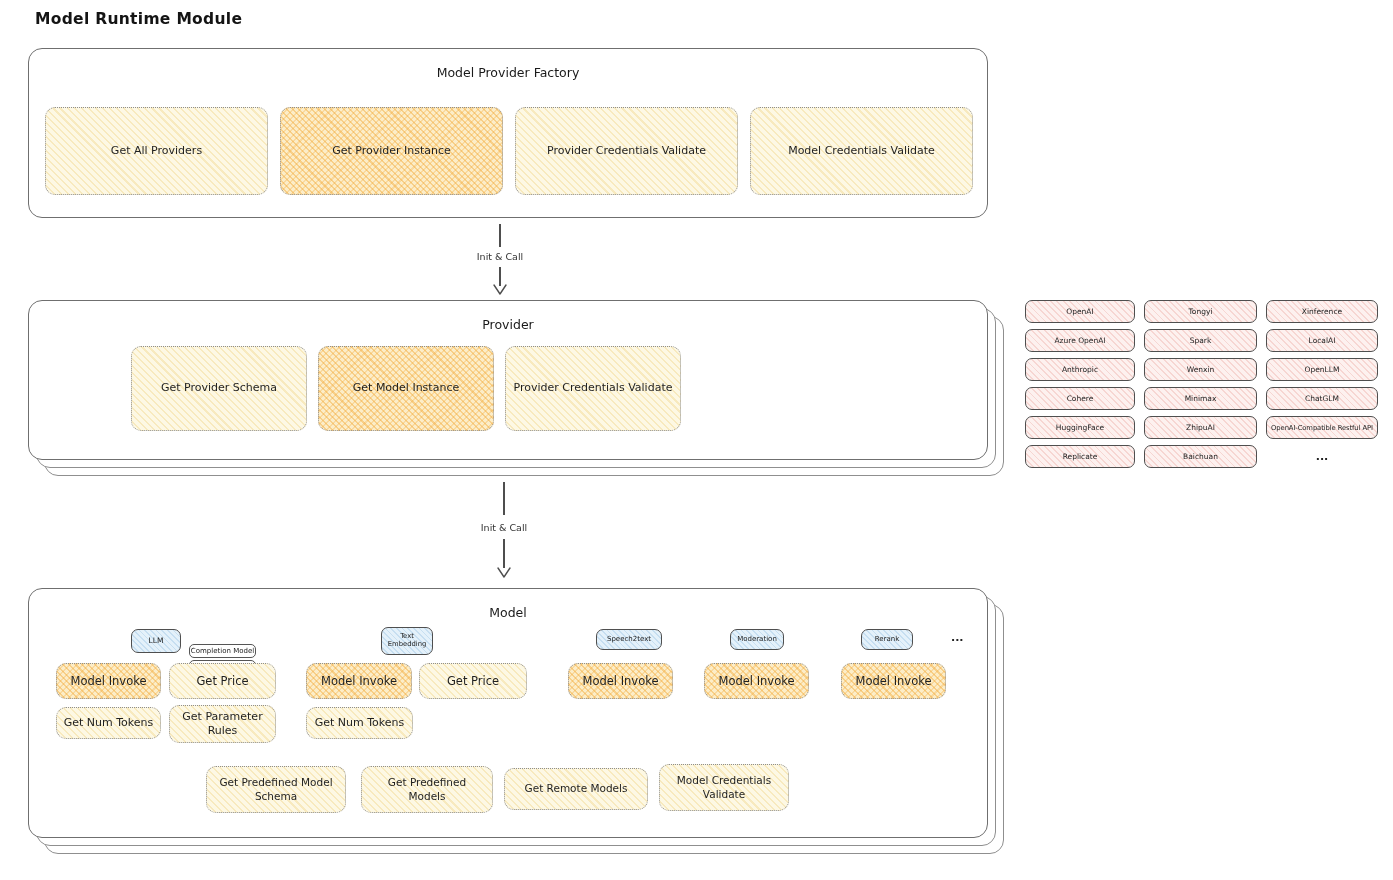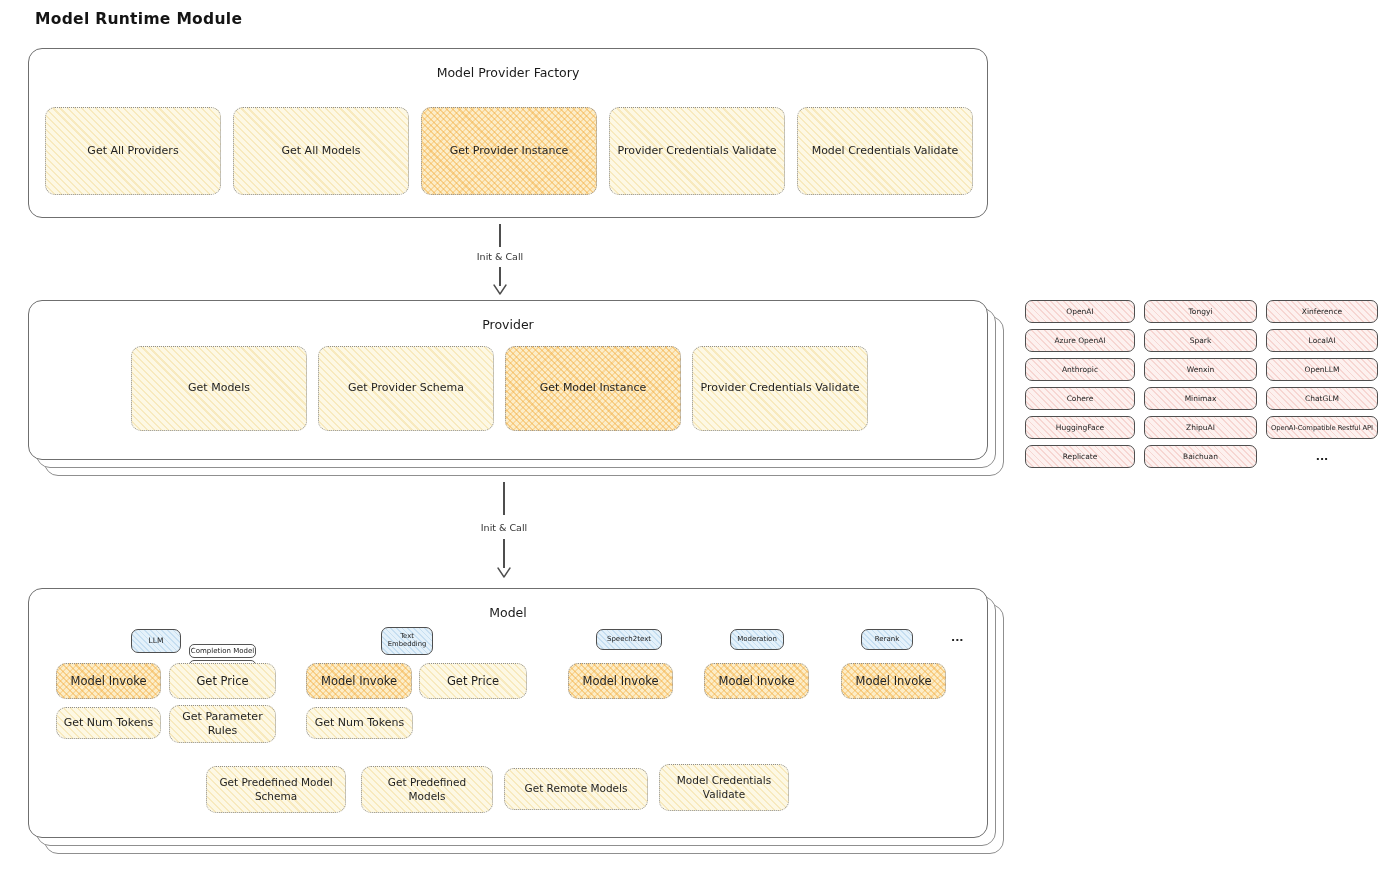--- a/index.html
+++ b/index.html
@@ -76,40 +76,38 @@
 <body>
 
 <div class="canvas">
 
   <div class="page-title">Model Runtime Module</div>
 
   <div class="panel" style="left:28px;top:48px;width:960px;height:170px;">
     <div class="ptitle">Model Provider Factory</div>
     <div class="row" style="left:16px;top:58px;width:928px;height:88px;gap:12px;">
       <div class="node" style="flex:1;">Get All Providers</div>
-      <div class="node" style="flex:1;">Get All Models</div>
       <div class="node hl" style="flex:1;">Get Provider Instance</div>
       <div class="node" style="flex:1;">Provider Credentials Validate</div>
       <div class="node" style="flex:1;">Model Credentials Validate</div>
     </div>
   </div>
 
   <div class="aline" style="left:499px;top:224px;height:23px;"></div>
   <div class="alabel" style="left:450px;top:251px;">Init &amp; Call</div>
   <div class="aline" style="left:499px;top:267px;height:19px;"></div>
   <svg class="ahead" style="left:492px;top:283px;" width="16" height="13">
     <polyline points="2,2 8,11 14,2" fill="none" stroke="#4e4e4e" stroke-width="1.4" stroke-linecap="round" stroke-linejoin="round"></polyline>
   </svg>
 
   <div class="ghost" style="left:44px;top:316px;width:960px;height:160px;"></div>
   <div class="ghost" style="left:36px;top:308px;width:960px;height:160px;"></div>
   <div class="panel" style="left:28px;top:300px;width:960px;height:160px;">
     <div class="ptitle">Provider</div>
     <div class="row" style="left:102px;top:45px;width:737px;height:85px;gap:11px;">
-      <div class="node" style="width:176px;">Get Models</div>
       <div class="node" style="width:176px;">Get Provider Schema</div>
       <div class="node hl" style="width:176px;">Get Model Instance</div>
       <div class="node" style="width:176px;">Provider Credentials Validate</div>
     </div>
   </div>
 
   <div class="pgrid" style="left:1025px;top:300px;width:352px;">
     <div class="pcell">OpenAI</div>
     <div class="pcell">Tongyi</div>
     <div class="pcell">Xinference</div>

